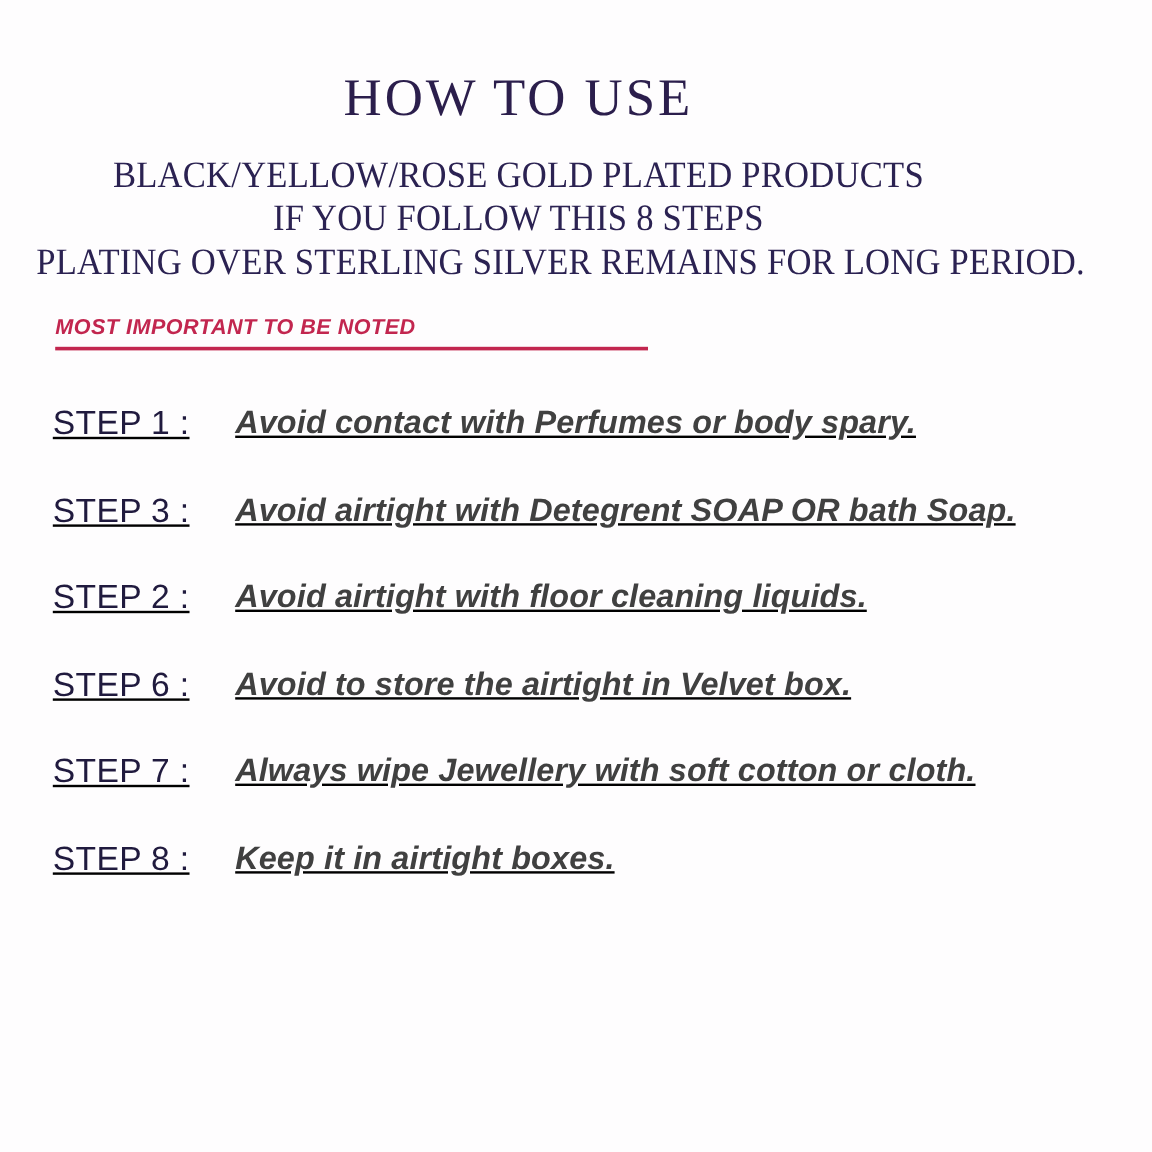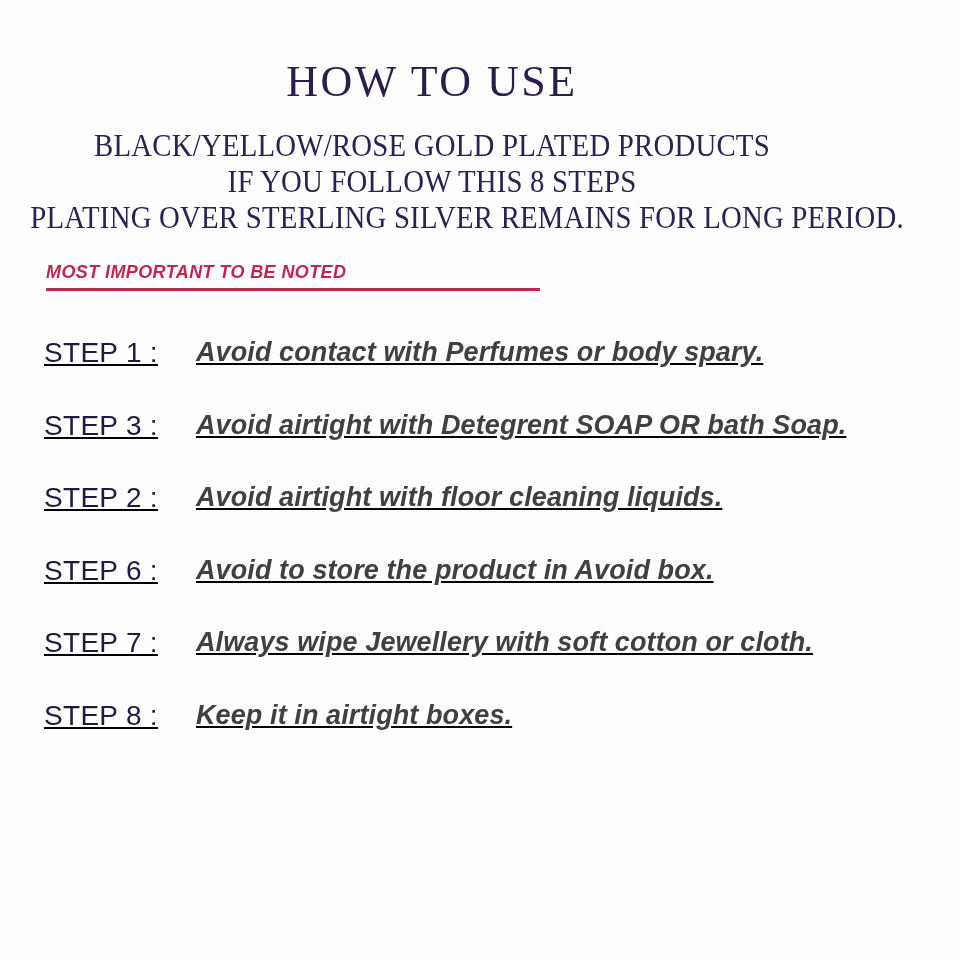--- a/index.html
+++ b/index.html
@@ -150,21 +150,21 @@
     </div>
 
 
     <div class="step-row">
       <span class="step-label">STEP 2 :</span>
       <span class="step-text">Avoid airtight with floor cleaning liquids.</span>
     </div>
 
     <div class="step-row">
       <span class="step-label">STEP 6 :</span>
-      <span class="step-text">Avoid to store the product in Avoid box.</span>
+      <span class="step-text">Avoid to store the airtight in Velvet box.</span>
     </div>
 
     <div class="step-row">
       <span class="step-label">STEP 7 :</span>
       <span class="step-text">Always wipe Jewellery with soft cotton or cloth.</span>
     </div>
 
     <div class="step-row">
       <span class="step-label">STEP 8 :</span>
       <span class="step-text">Keep it in airtight boxes.</span>

